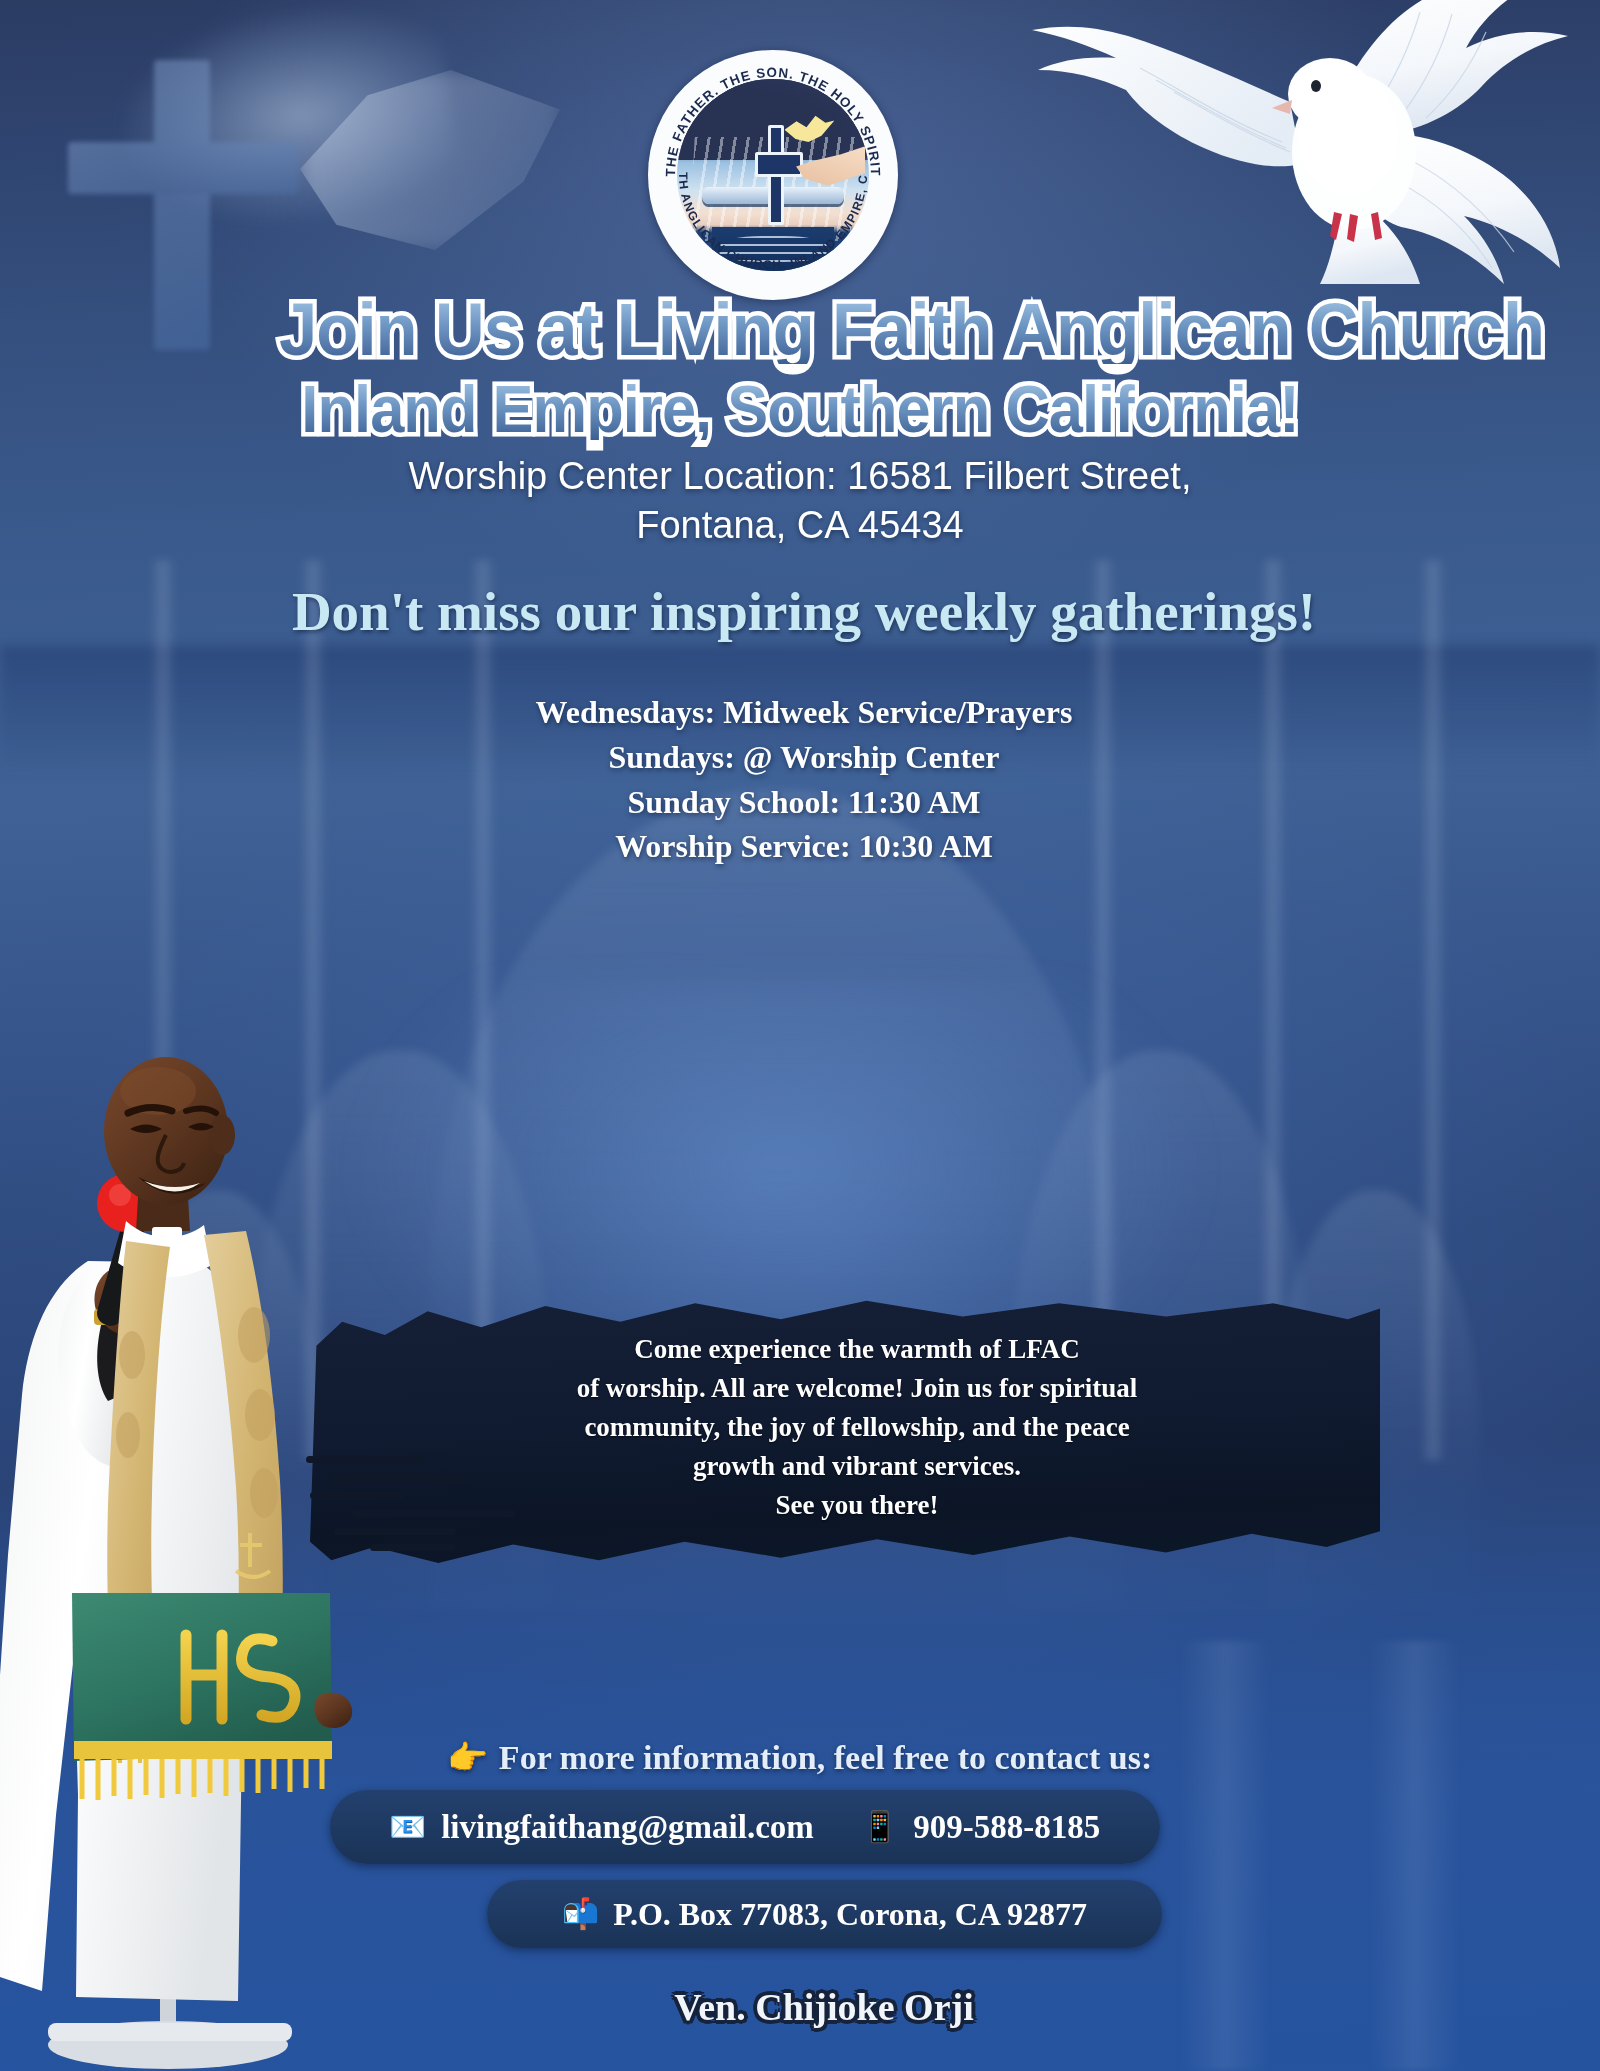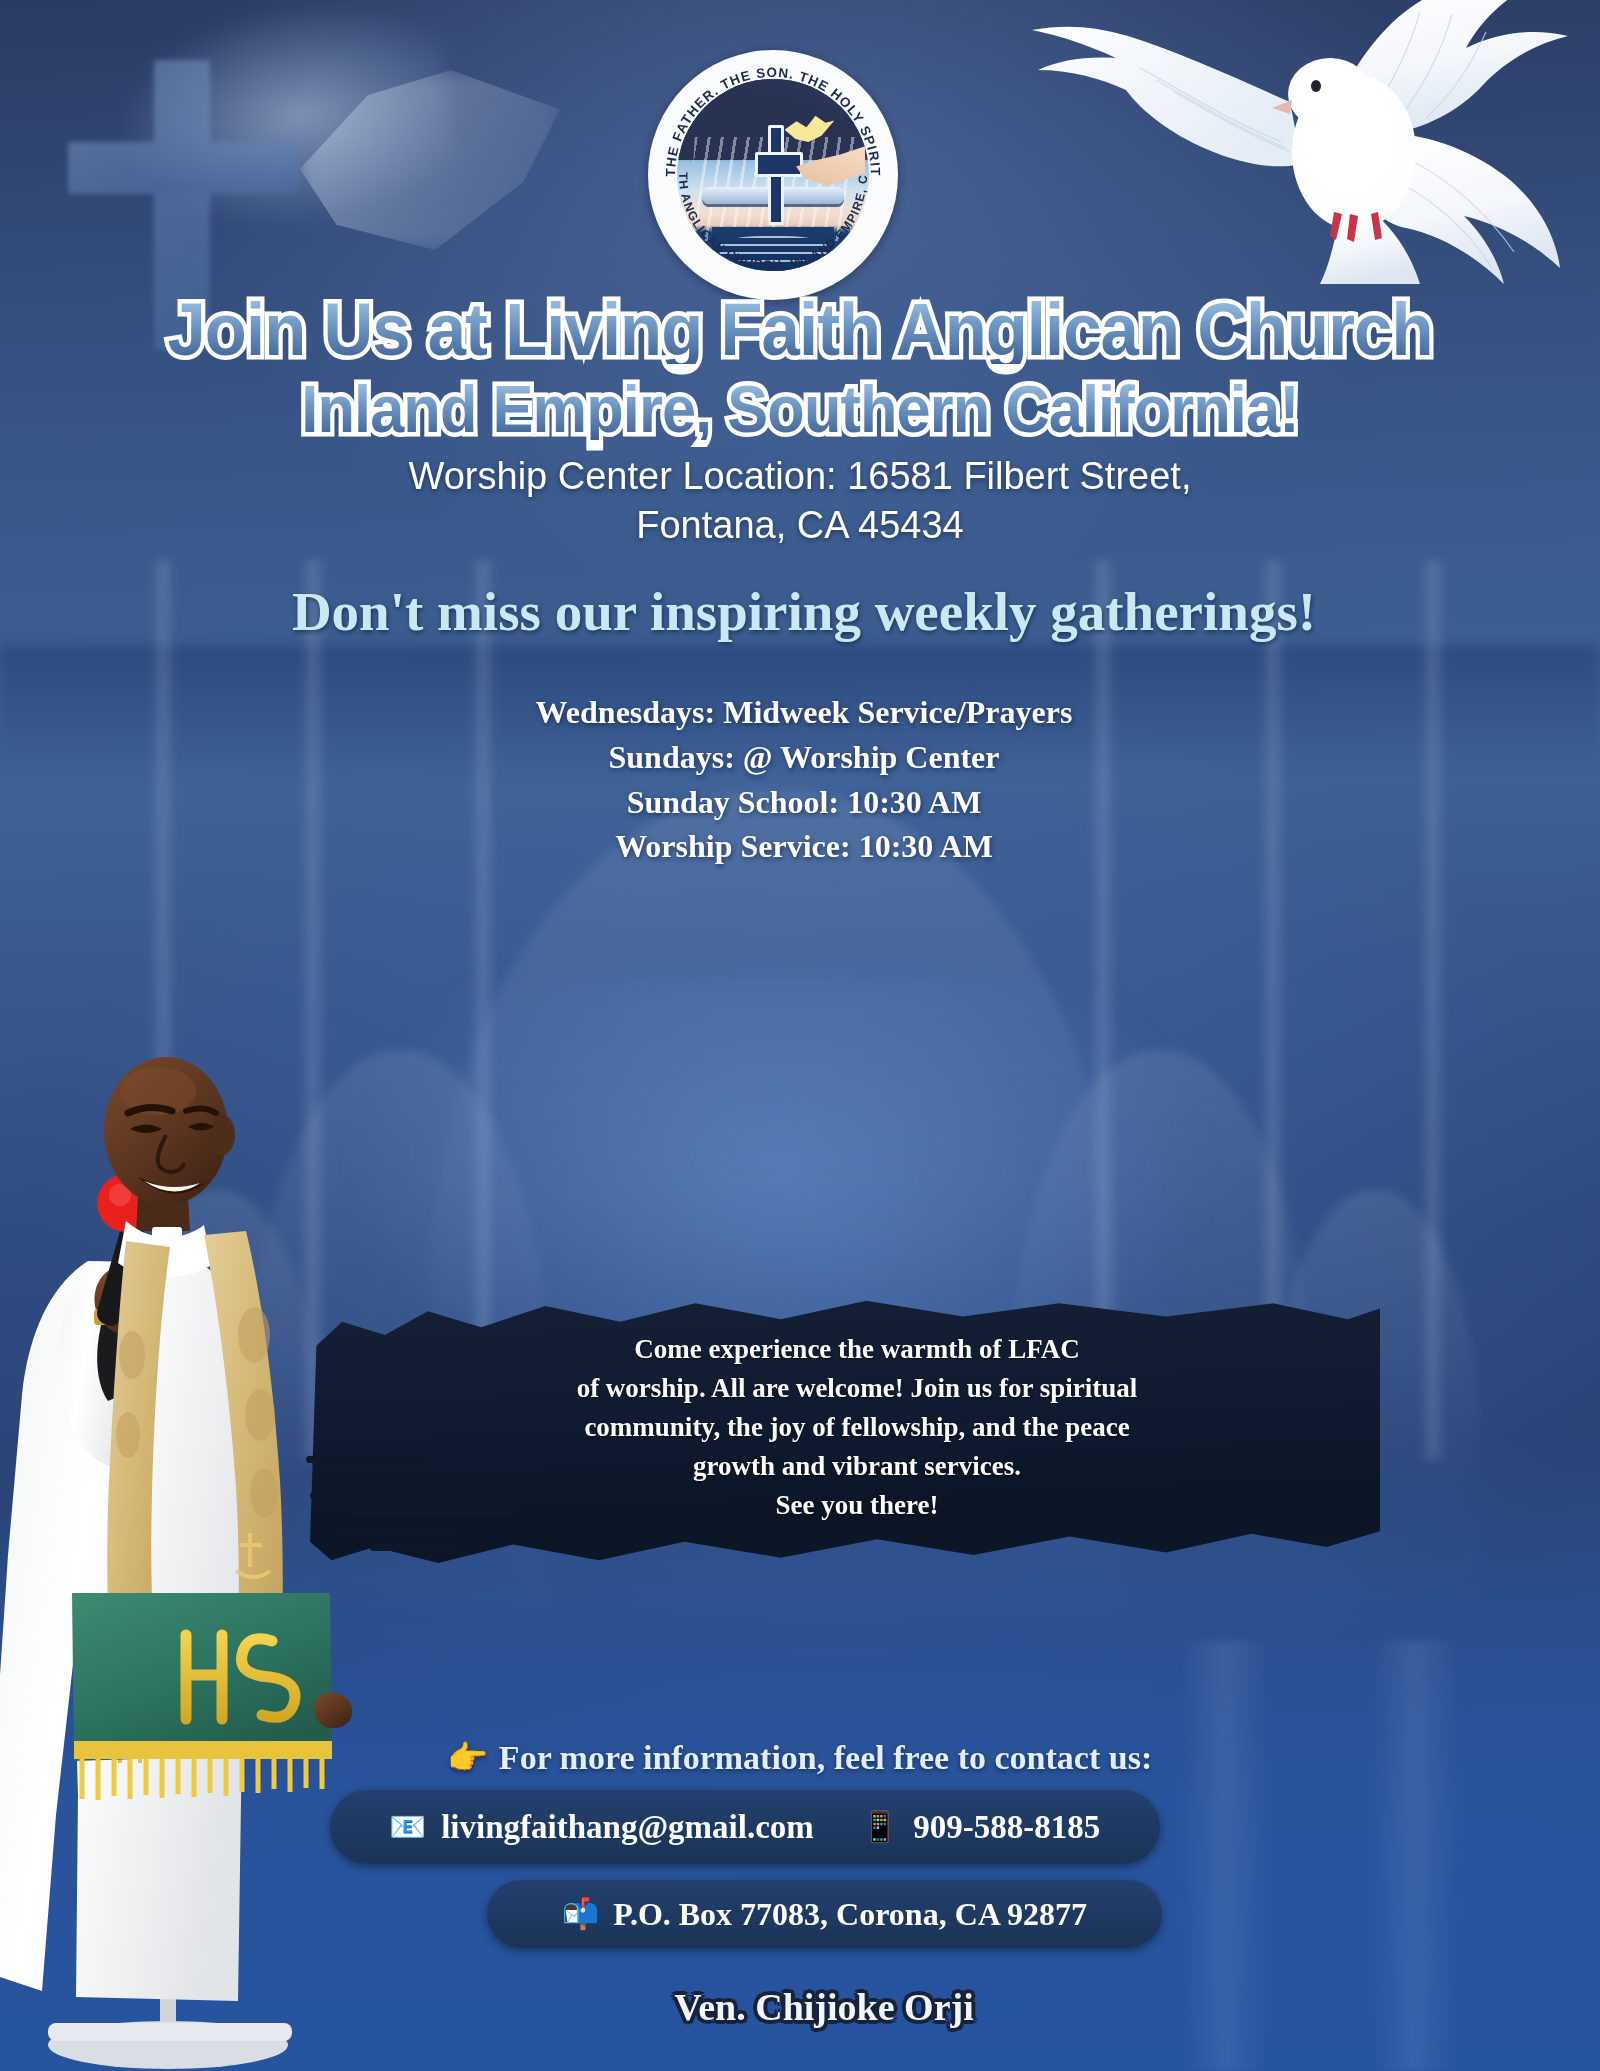--- a/index.html
+++ b/index.html
@@ -185,21 +185,21 @@
   }
   .hl-shell { position:relative; display:block; }
   .hl-outline {
     position:absolute; left:0; right:0; top:0;
     color:transparent;
     -webkit-text-stroke:9px #ffffff;
     transform:scaleX(.93);
     z-index:0;
   }
   .hl-face { position:relative; z-index:1; }
-  .headline .l1 { font-size:74px; }
+  .headline .l1 { font-size:74px;text-align:right; }
   .headline .l2 { font-size:66px; margin-top:15px; }
 
   
   .address {
     position:absolute; left:0; right:0; top:452px;
     text-align:center; color:#ffffff;
     font-family:"Liberation Sans", sans-serif;
     font-size:38px; line-height:1.28; font-weight:400;
     text-shadow:0 2px 5px rgba(8,22,48,.55);
   }
@@ -427,21 +427,21 @@
   <div class="address">
     <div>Worship Center Location: 16581 Filbert Street,</div>
     <div>Fontana, CA 45434</div>
   </div>
 
   <div class="tagline">Don't miss our inspiring weekly gatherings!</div>
 
   <div class="services">
     <div>Wednesdays: Midweek Service/Prayers</div>
     <div>Sundays: @ Worship Center</div>
-    <div>Sunday School: 10:30 AM</div>
+    <div>Sunday School: 11:30 AM</div>
     <div>Worship Service: 10:30 AM</div>
   </div>
 
   <div class="brush"></div>
   <div class="brush-frays">
     <div class="fray" style="left:6px;  top:16px; width:118px;"></div>
     <div class="fray" style="left:28px; top:34px; width:150px;"></div>
     <div class="fray" style="left:10px; top:52px; width:96px;"></div>
     <div class="fray" style="left:52px; top:70px; width:164px;"></div>
     <div class="fray" style="left:34px; top:88px; width:122px;"></div>

